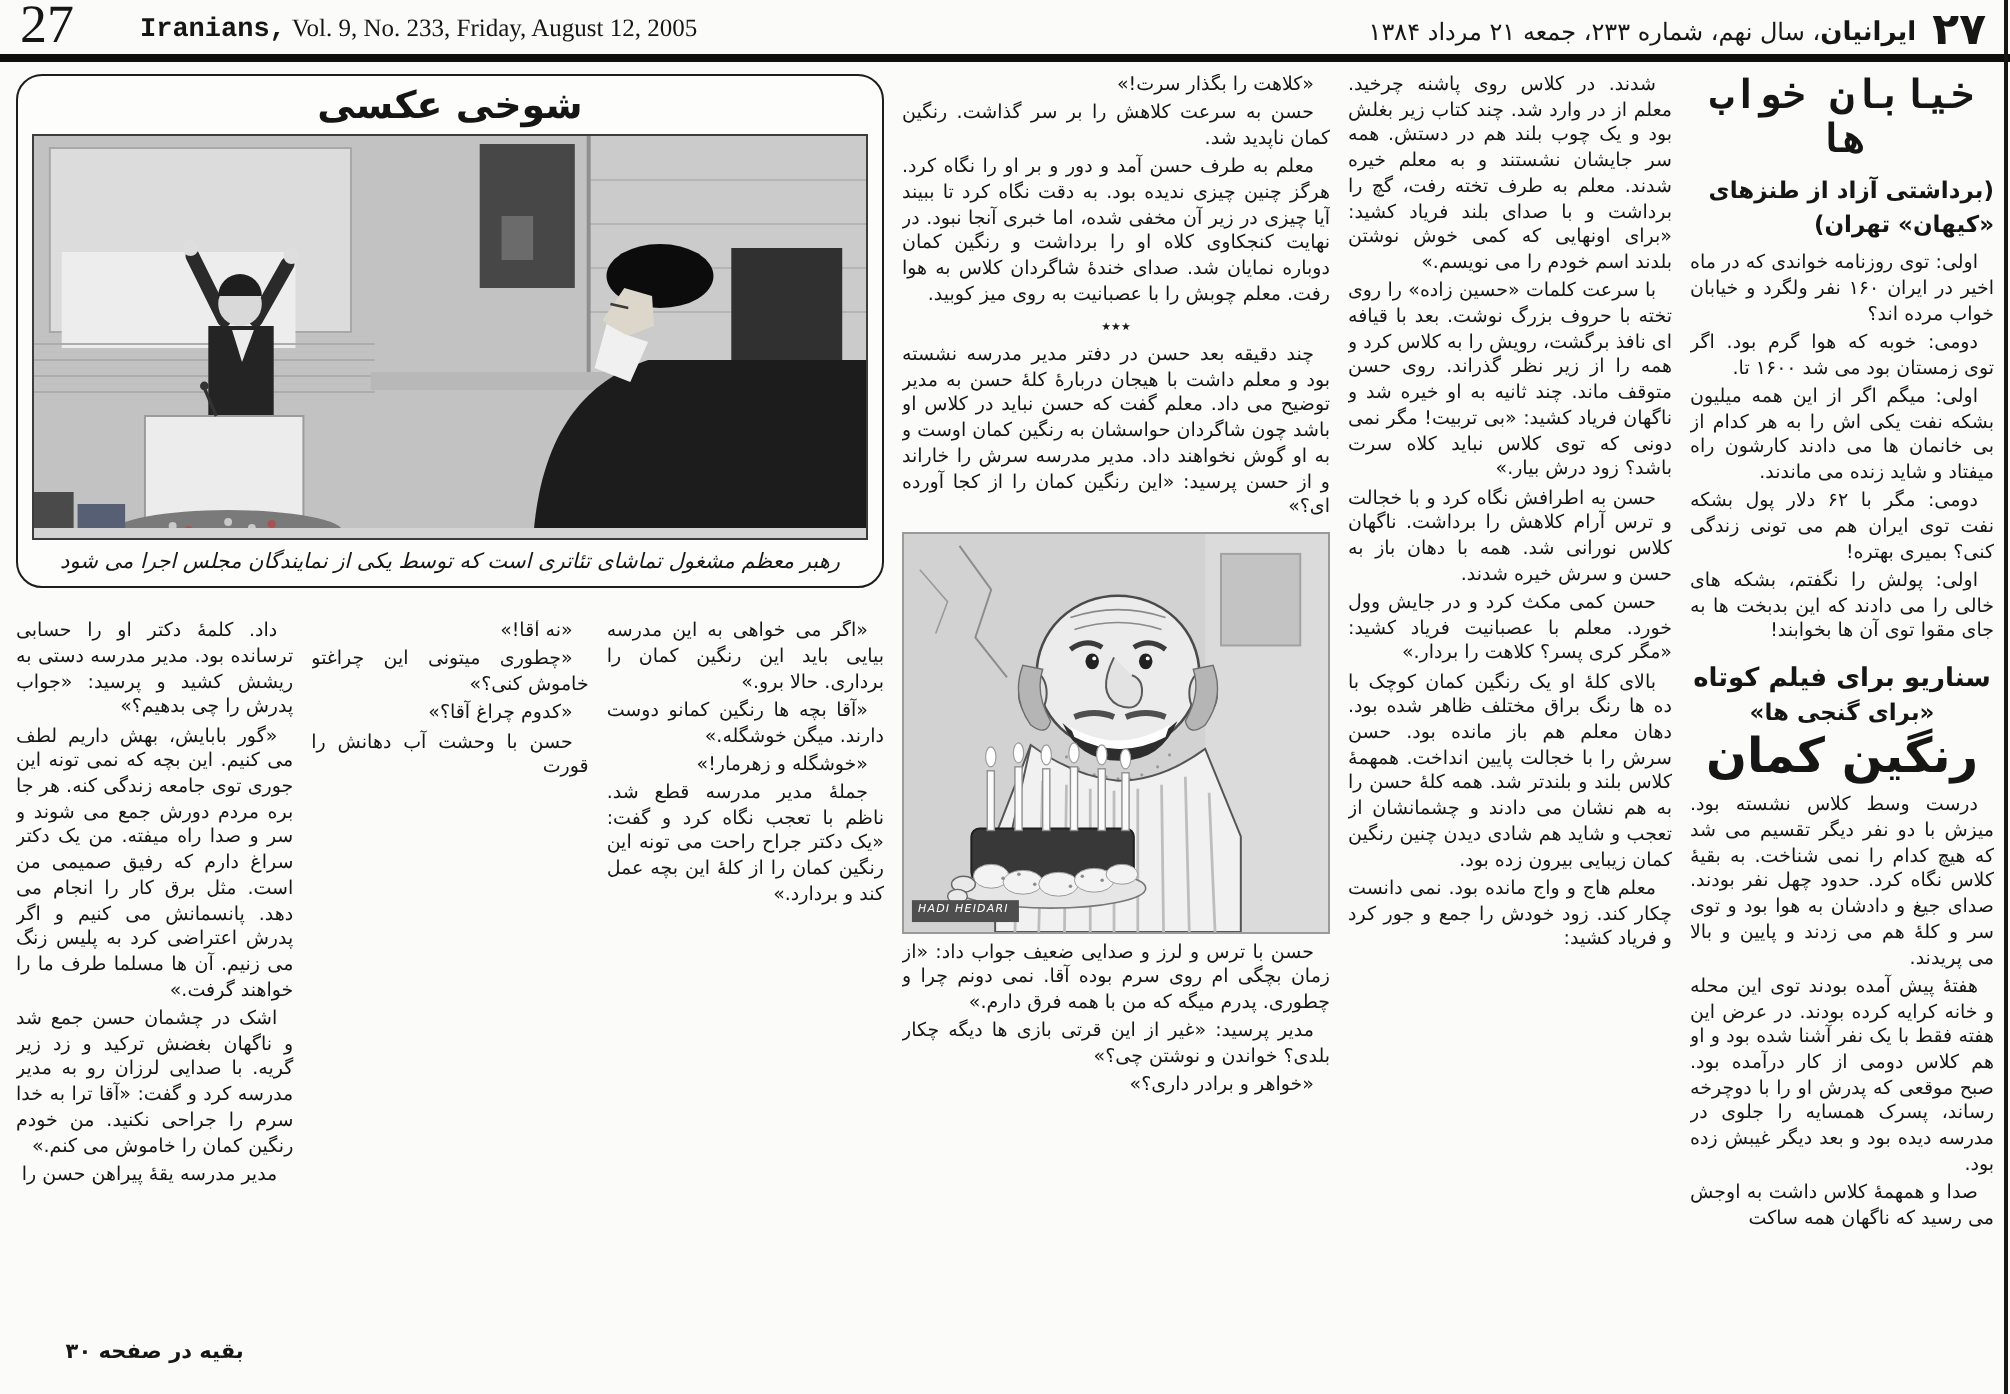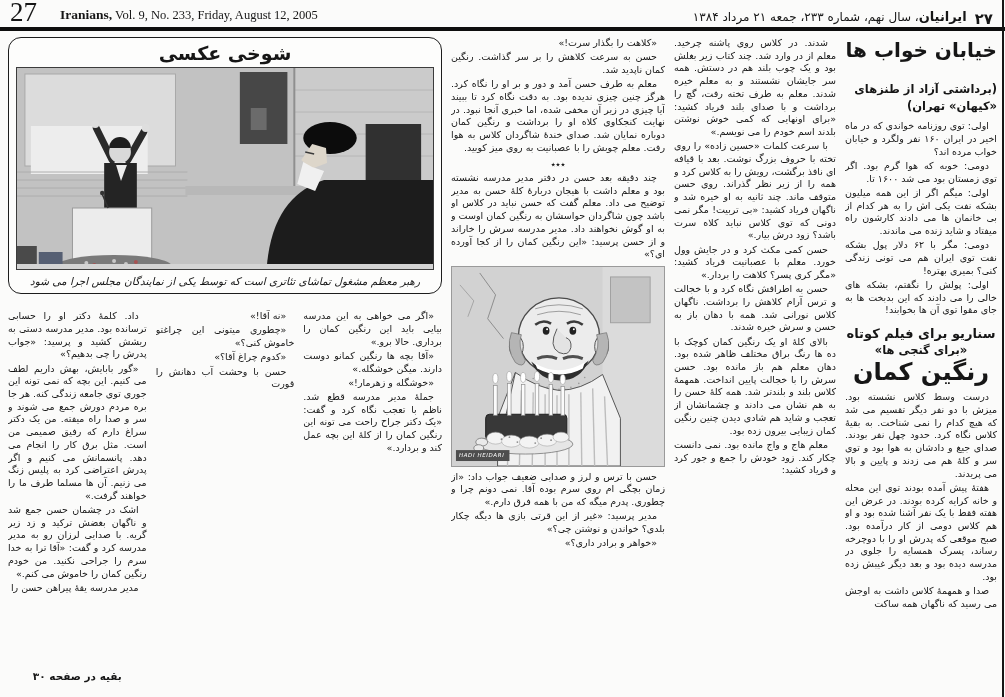--- a/index.html
+++ b/index.html
@@ -4,39 +4,39 @@
 <style>
   html,body{margin:0;padding:0;}
   body{width:1005px;height:697px;overflow:hidden;background:#fbfbfa;color:#161616;
        font-family:"DejaVu Sans",sans-serif;position:relative;}
   .page{width:100%;height:100%;box-sizing:border-box;}
   .edge-line{position:absolute;top:0;right:1px;width:2px;height:100%;background:#161616;}
 
   
   .hdr{height:31px;display:flex;justify-content:space-between;align-items:flex-end;
        padding:0 12px 1px 10px;border-bottom:4px solid #0e0e0e;box-sizing:border-box;}
-  .hdr-left{display:flex;align-items:flex-end;gap:9px;}
+  .hdr-left{display:flex;align-items:flex-end;gap:19px;}
   .pageno-en{font-family:"Liberation Serif",serif;font-size:27px;line-height:.95;}
   .issue-en{font-family:"Liberation Serif",serif;font-size:12.5px;padding-bottom:3px;}
-  .brand-en{font-family:Liberation Serif, serif;font-weight:bold;font-size:13.5px;padding-left:14px;}
+  .brand-en{font-family:Liberation Mono, monospace;font-weight:bold;font-size:13.5px;padding-left:14px;}
   .hdr-right{direction:rtl;display:flex;align-items:flex-end;gap:8px;}
-  .pageno-fa{font-weight:bold;font-size:15px;line-height:.9;}
+  .pageno-fa{font-weight:bold;font-size:22px;line-height:.9;}
   .issue-fa{font-size:12px;padding-bottom:2px;}
   .brand-fa{font-weight:bold;font-size:13px;}
 
   
   .content{direction:rtl;display:flex;gap:9px;padding:6px 8px 0;height:655px;box-sizing:border-box;}
   .col{overflow:hidden;}
   .col-a{width:152px;flex:none;}
   .col-b{width:162px;flex:none;}
   .col-c{width:214px;flex:none;display:flex;flex-direction:column;}
   .col-d{flex:1;display:flex;flex-direction:column;gap:16px;min-width:0;}
 
   .body-text p{font-size:9.5px;line-height:1.34;margin:0 0 1.5px;text-align:justify;text-indent:8px;}
-  .headline1{font-size:20px;font-weight:bold;text-align:right;margin:2px 0 20px;line-height:1.1;}
+  .headline1{font-size:20px;font-weight:bold;text-align:center;margin:2px 0 4px;line-height:1.1;font-family:Liberation Mono, monospace;}
   .subhead{font-size:11.5px;font-weight:bold;margin:0 0 6px;line-height:1.45;}
   .kicker{font-size:13px;font-weight:bold;text-align:center;margin:9px 0 2px;}
   .kicker2{font-size:11.5px;font-weight:bold;text-align:center;margin:0 0 3px;}
   .headline2{font-size:24px;font-weight:bold;text-align:center;margin:0 0 6px;line-height:1.05;}
   .separator{text-align:center;font-size:9px;letter-spacing:3px;margin:3px 0;}
 
   
   .photo-box{border:1.6px solid #1d1d1d;border-radius:13px;padding:3px 7px 5px;flex:none;background:#fdfdfc;}
   .photo-title{font-size:19px;font-weight:bold;text-align:center;margin:1px 0 3px;}
   .photo-frame{border:1px solid #3c3c3c;line-height:0;background:#c6c6c6;}
@@ -92,22 +92,22 @@
           <p>درست وسط کلاس نشسته بود. میزش با دو نفر دیگر تقسیم می شد که هیچ کدام را نمی شناخت. به بقیهٔ کلاس نگاه کرد. حدود چهل نفر بودند. صدای جیغ و دادشان به هوا بود و توی سر و کلهٔ هم می زدند و پایین و بالا می پریدند.</p>
           <p>هفتهٔ پیش آمده بودند توی این محله و خانه کرایه کرده بودند. در عرض این هفته فقط با یک نفر آشنا شده بود و او هم کلاس دومی از کار درآمده بود. صبح موقعی که پدرش او را با دوچرخه رساند، پسرک همسایه را جلوی در مدرسه دیده بود و بعد دیگر غیبش زده بود.</p>
           <p>صدا و همهمهٔ کلاس داشت به اوجش می رسید که ناگهان همه ساکت</p>
         </div>
     </section>
 
     <section class="col col-b body-text">
       <div>
           <p>شدند. در کلاس روی پاشنه چرخید. معلم از در وارد شد. چند کتاب زیر بغلش بود و یک چوب بلند هم در دستش. همه سر جایشان نشستند و به معلم خیره شدند. معلم به طرف تخته رفت، گچ را برداشت و با صدای بلند فریاد کشید: «برای اونهایی که کمی خوش نوشتن بلدند اسم خودم را می نویسم.»</p>
           <p>با سرعت کلمات «حسین زاده» را روی تخته با حروف بزرگ نوشت. بعد با قیافه ای نافذ برگشت، رویش را به کلاس کرد و همه را از زیر نظر گذراند. روی حسن متوقف ماند. چند ثانیه به او خیره شد و ناگهان فریاد کشید: «بی تربیت! مگر نمی دونی که توی کلاس نباید کلاه سرت باشد؟ زود درش بیار.»</p>
+          <p>حسن به اطرافش نگاه کرد و با خجالت و ترس آرام کلاهش را برداشت. ناگهان کلاس نورانی شد. همه با دهان باز به حسن و سرش خیره شدند.</p>
           <p>حسن کمی مکث کرد و در جایش وول خورد. معلم با عصبانیت فریاد کشید: «مگر کری پسر؟ کلاهت را بردار.»</p>
-          <p>حسن به اطرافش نگاه کرد و با خجالت و ترس آرام کلاهش را برداشت. ناگهان کلاس نورانی شد. همه با دهان باز به حسن و سرش خیره شدند.</p>
           <p>بالای کلهٔ او یک رنگین کمان کوچک با ده ها رنگ براق مختلف ظاهر شده بود. دهان معلم هم باز مانده بود. حسن سرش را با خجالت پایین انداخت. همهمهٔ کلاس بلند و بلندتر شد. همه کلهٔ حسن را به هم نشان می دادند و چشمانشان از تعجب و شاید هم شادی دیدن چنین رنگین کمان زیبایی بیرون زده بود.</p>
           <p>معلم هاج و واج مانده بود. نمی دانست چکار کند. زود خودش را جمع و جور کرد و فریاد کشید:</p>
         </div>
     </section>
 
     <section class="col col-c body-text">
       <div>
           <p>«کلاهت را بگذار سرت!»</p>
           <p>حسن به سرعت کلاهش را بر سر گذاشت. رنگین کمان ناپدید شد.</p>
           <p>معلم به طرف حسن آمد و دور و بر او را نگاه کرد. هرگز چنین چیزی ندیده بود. به دقت نگاه کرد تا ببیند آیا چیزی در زیر آن مخفی شده، اما خبری آنجا نبود. در نهایت کنجکاوی کلاه او را برداشت و رنگین کمان دوباره نمایان شد. صدای خندهٔ شاگردان کلاس به هوا رفت. معلم چوبش را با عصبانیت به روی میز کوبید.</p>

